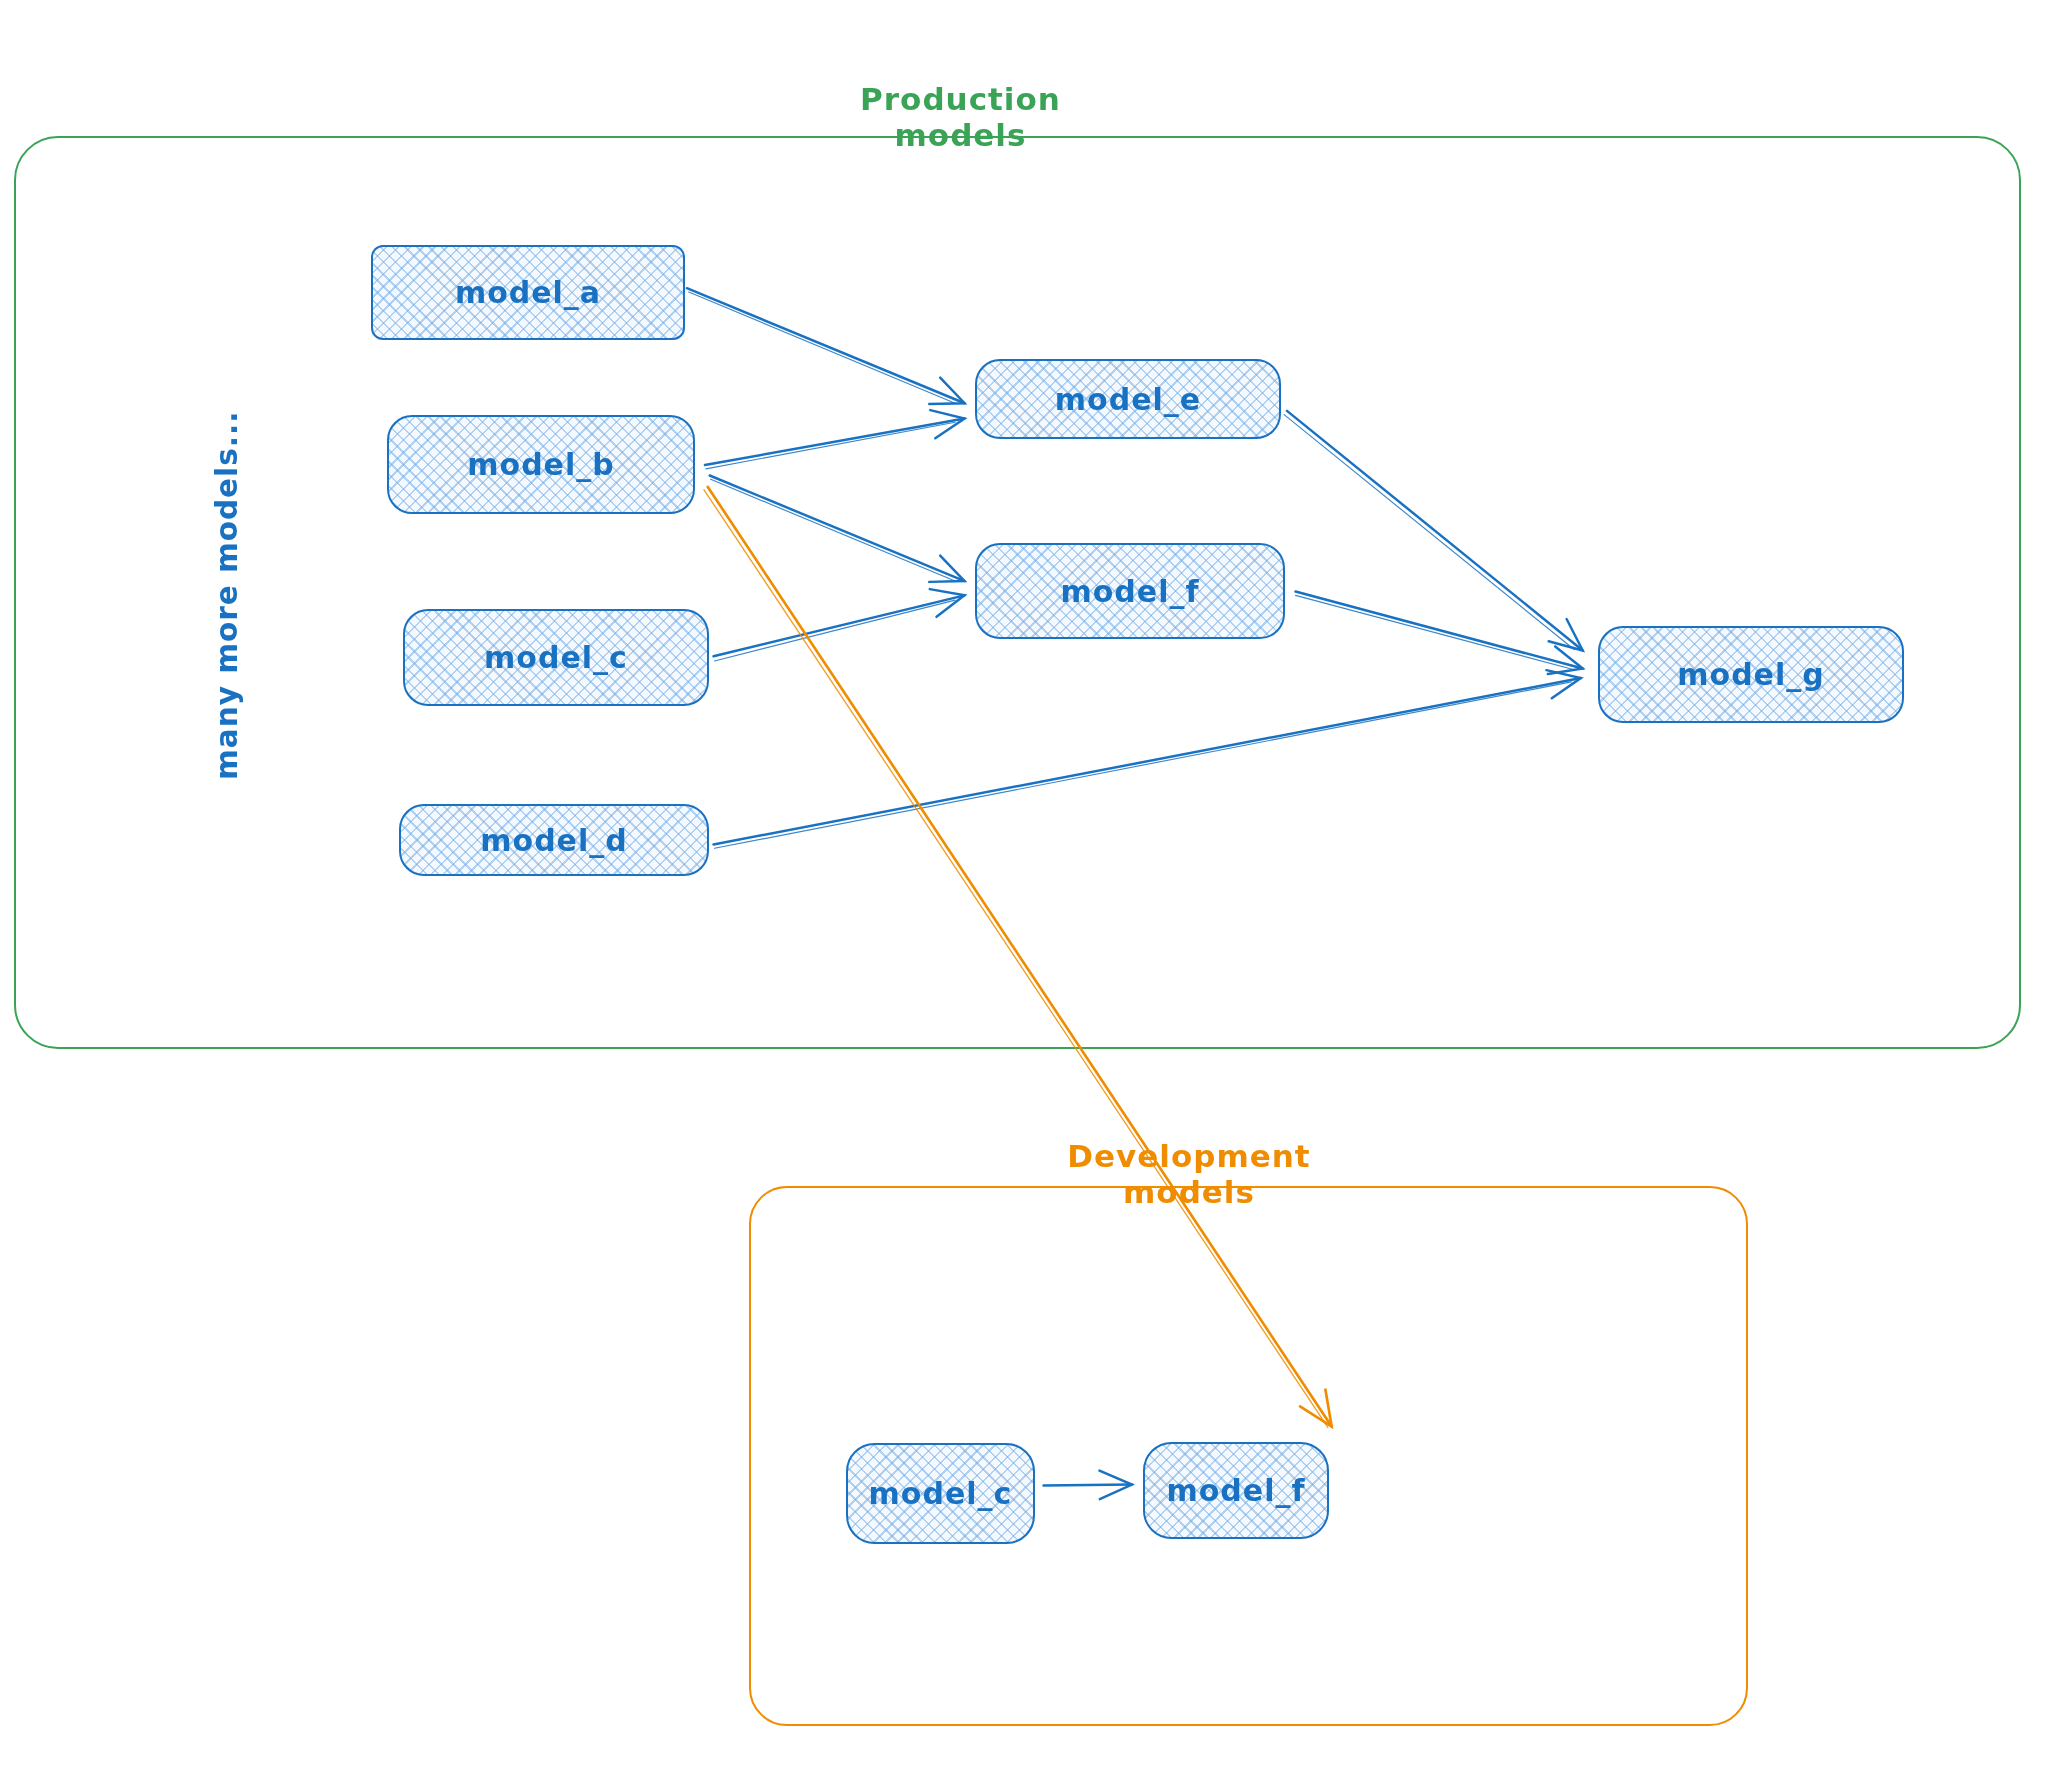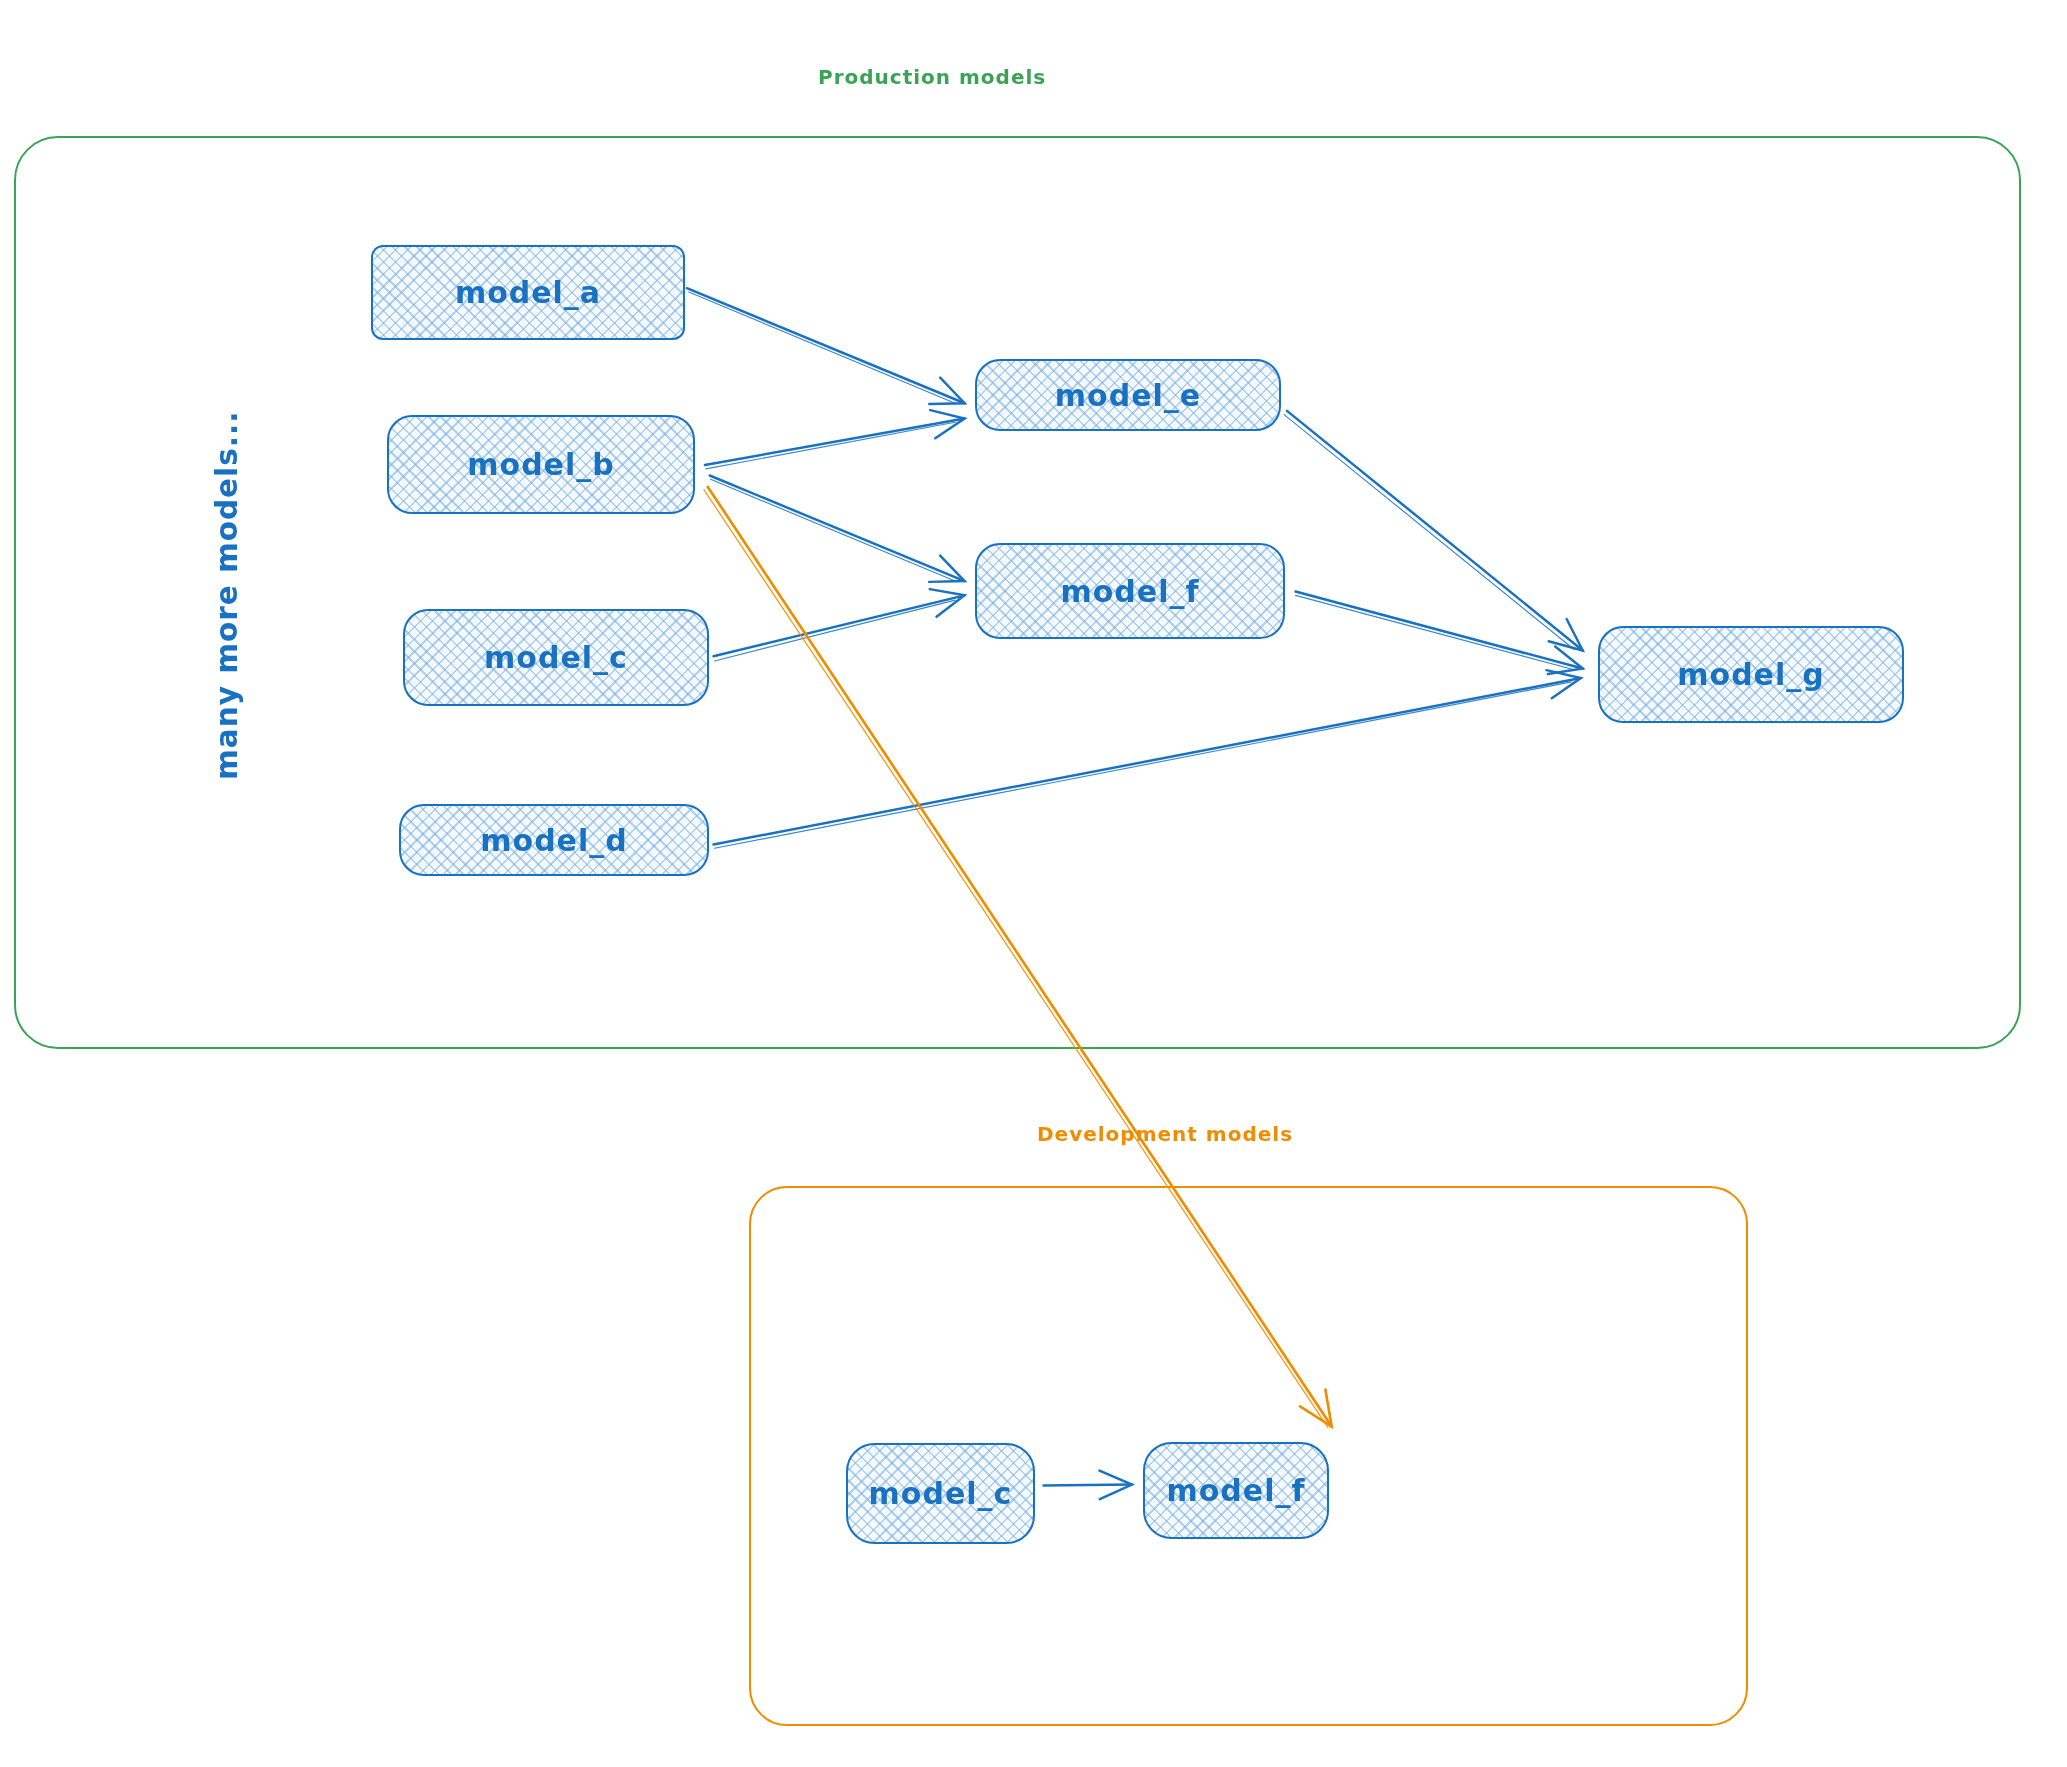--- a/index.html
+++ b/index.html
@@ -17,22 +17,22 @@
   }
   .canvas{position:absolute;inset:0;}
 
   .container-box{
     position:absolute;border-radius:44px;background:transparent;
   }
   .container-box.green{border:2.9px solid var(--green);}
   .container-box.orange{border:2.9px solid var(--orange);border-radius:38px;}
 
   .section-title{
-    position:absolute;text-align:left;
-    font-size:20px;font-weight:600;letter-spacing:1px;
+    position:absolute;text-align:center;
+    font-size:31px;font-weight:600;letter-spacing:1px;margin-top:16px;
   }
   .section-title.green{color:var(--green);}
   .section-title.orange{color:var(--orange);}
 
   .node{
     position:absolute;display:flex;align-items:center;justify-content:center;
     border:2.9px solid var(--blue);border-radius:25px;
     background:
       repeating-linear-gradient(45deg, var(--blue-hatch) 0 1.7px, transparent 1.7px 8.6px),
       repeating-linear-gradient(135deg, var(--blue-hatch) 0 1.7px, transparent 1.7px 8.6px),
@@ -70,21 +70,21 @@
   </div>
   <div class="node" style="left:387px;top:415px;width:308px;height:99px;">
     <span>model_b</span>
   </div>
   <div class="node" style="left:403px;top:609px;width:306px;height:97px;">
     <span>model_c</span>
   </div>
   <div class="node" style="left:399px;top:804px;width:310px;height:72px;">
     <span>model_d</span>
   </div>
-  <div class="node" style="left:975px;top:359px;width:306px;height:72px;">
+  <div class="node" style="left:975px;top:359px;width:306px;height:80px;">
     <span>model_e</span>
   </div>
   <div class="node" style="left:975px;top:543px;width:310px;height:96px;">
     <span>model_f</span>
   </div>
   <div class="node" style="left:1598px;top:626px;width:306px;height:97px;justify-content:center;">
     <span>model_g</span>
   </div>
 
   <div class="section-title orange" style="left:1037px;top:1122px;width:304px;">Development models</div>

